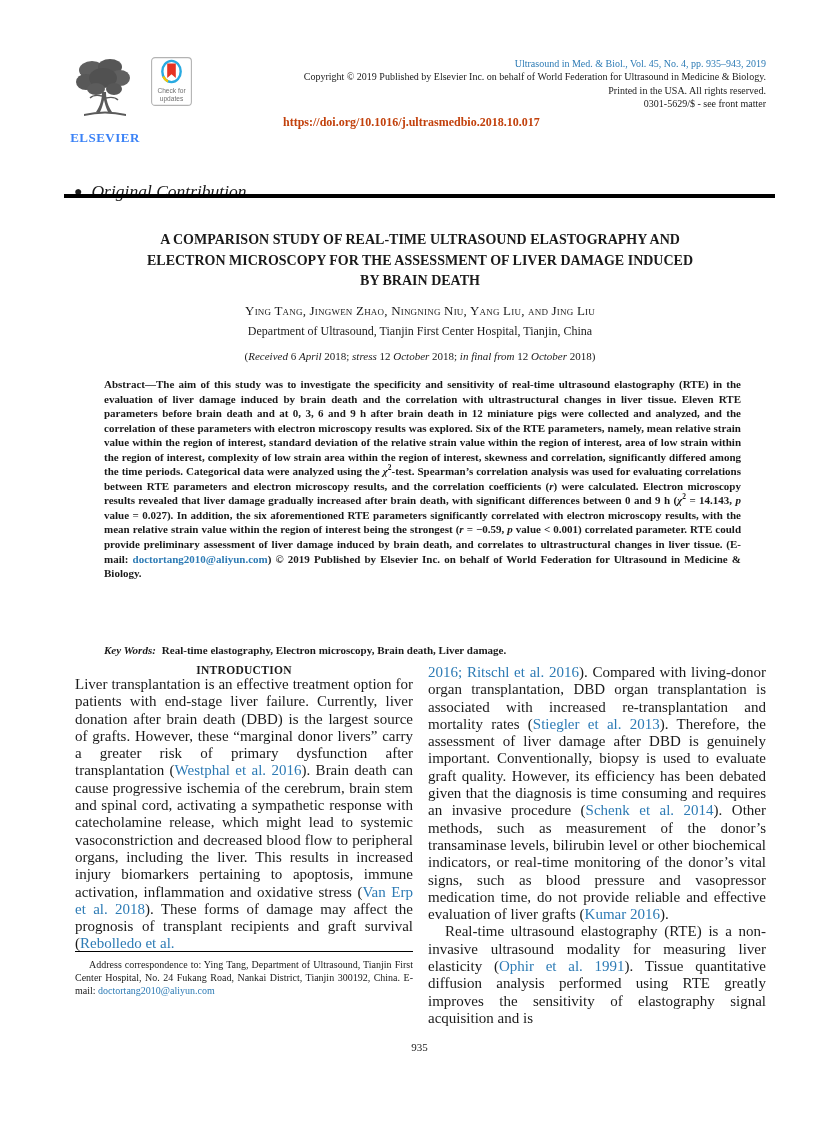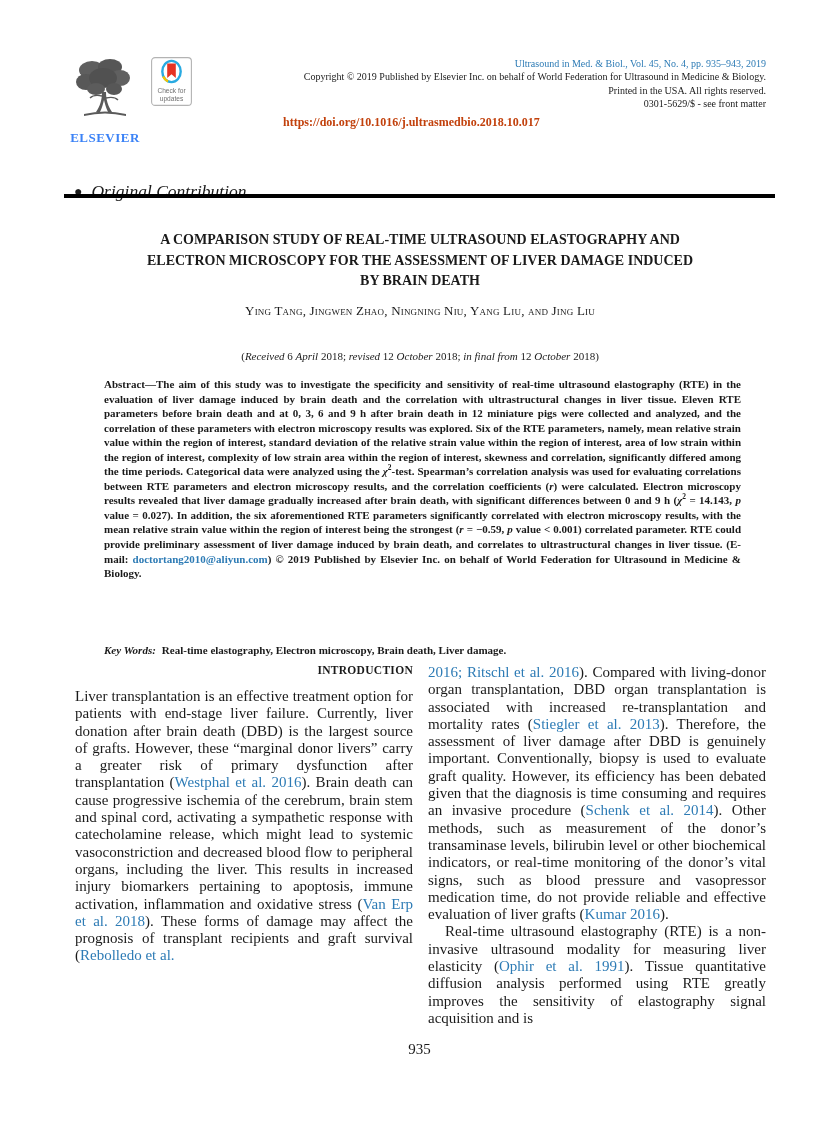--- a/index.html
+++ b/index.html
@@ -41,31 +41,31 @@
 
   
   .abstract{position:absolute;left:104px;top:377px;width:637px;
     font-size:11px;line-height:14.55px;text-align:justify;font-weight:bold;}
   .keywords{position:absolute;left:104px;top:644px;width:637px;font-size:11px;font-weight:bold;}
   .keywords .kw-label{font-style:italic;margin-right:6px;}
 
   
   .col-left{position:absolute;left:75px;top:664px;width:338px;}
   .col-right{position:absolute;left:428px;top:664px;width:338px;}
-  .section-heading{text-align:right;font-weight:bold;font-size:11.5px;margin-bottom:12px;letter-spacing:0.3px;}
+  .section-heading{text-align:center;font-weight:bold;font-size:11.5px;letter-spacing:0.3px;}
   .body-par{font-size:15px;line-height:17.3px;text-align:justify;}
   .body-par.indent{text-indent:17px;}
   .col-right .body-par + .body-par{margin-top:0;}
 
   
   .footnote{position:absolute;left:75px;top:951px;width:338px;border-top:1.6px solid #000;
     padding-top:6px;font-size:10px;line-height:13.2px;text-align:justify;}
   .footnote .fn-text{display:block;text-indent:14px;}
 
-  .page-number{position:absolute;left:0;top:1041px;width:839px;text-align:center;font-size:15px;}
+  .page-number{position:absolute;left:0;top:1041px;width:839px;text-align:center;font-size:11px;}
 </style>
 </head>
 <body>
 
 <div class="page">
 
   <div class="pub-logo">
     <svg width="66" height="66" viewBox="0 0 66 66">
       <g fill="#5a5a5a" stroke="#5a5a5a">
         <ellipse cx="20" cy="14" rx="13" ry="9" fill="#5f5f5f" stroke="none"></ellipse>
@@ -110,34 +110,38 @@
     <span class="bullet">●</span><span>Original Contribution</span>
   </div>
   <div class="banner-rule"></div>
 
   <div class="title">
     <div>A COMPARISON STUDY OF REAL-TIME ULTRASOUND ELASTOGRAPHY AND</div>
     <div>ELECTRON MICROSCOPY FOR THE ASSESSMENT OF LIVER DAMAGE INDUCED</div>
     <div>BY BRAIN DEATH</div>
   </div>
   <div class="authors">Ying Tang, Jingwen Zhao, Ningning Niu, Yang Liu, and Jing Liu</div>
-  <div class="received"><span>(</span><span class="i">Received</span><span> 6 </span><span class="i">April</span><span> 2018; </span><span class="i">revised</span><span> 12 </span><span class="i">October</span><span> 2018; </span><span class="i">in final from</span><span> 12 </span><span class="i">October</span><span> 2018)</span></div>
+  <div class="affiliation">Department of Ultrasound, Tianjin First Center Hospital, Tianjin, China</div>
+  <div class="received"><span>(</span><span class="i">Received</span><span> 6 </span><span class="i">April</span><span> 2018; </span><span class="i">stress</span><span> 12 </span><span class="i">October</span><span> 2018; </span><span class="i">in final from</span><span> 12 </span><span class="i">October</span><span> 2018)</span></div>
 
   <div class="abstract"><span>Abstract—The aim of this study was to investigate the specificity and sensitivity of real-time ultrasound elastography (RTE) in the evaluation of liver damage induced by brain death and the correlation with ultrastructural changes in liver tissue. Eleven RTE parameters before brain death and at 0, 3, 6 and 9 h after brain death in 12 miniature pigs were collected and analyzed, and the correlation of these parameters with electron microscopy results was explored. Six of the RTE parameters, namely, mean relative strain value within the region of interest, standard deviation of the relative strain value within the region of interest, area of low strain within the region of interest, complexity of low strain area within the region of interest, skewness and correlation, significantly differed among the time periods. Categorical data were analyzed using the </span><span class="i">χ</span><span class="sup">2</span><span>-test. Spearman’s correlation analysis was used for evaluating correlations between RTE parameters and electron microscopy results, and the correlation coefficients (</span><span class="i">r</span><span>) were calculated. Electron microscopy results revealed that liver damage gradually increased after brain death, with significant differences between 0 and 9 h (</span><span class="i">χ</span><span class="sup">2</span><span> = 14.143, </span><span class="i">p</span><span> value = 0.027). In addition, the six aforementioned RTE parameters significantly correlated with electron microscopy results, with the mean relative strain value within the region of interest being the strongest (</span><span class="i">r</span><span> = −0.59, </span><span class="i">p</span><span> value &lt; 0.001) correlated parameter. RTE could provide preliminary assessment of liver damage induced by brain death, and correlates to ultrastructural changes in liver tissue. (E-mail: </span><span class="link">doctortang2010@aliyun.com</span><span>)   © 2019 Published by Elsevier Inc. on behalf of World Federation for Ultrasound in Medicine &amp; Biology.</span></div>
 
   <div class="keywords">
     <span class="kw-label">Key Words:</span><span>Real-time elastography, Electron microscopy, Brain death, Liver damage.</span>
   </div>
 
   <div class="col-left">
     <div class="section-heading">INTRODUCTION</div>
     <div class="body-par"><span>Liver transplantation is an effective treatment option for patients with end-stage liver failure. Currently, liver donation after brain death (DBD) is the largest source of grafts. However, these “marginal donor livers” carry a greater risk of primary dysfunction after transplantation (</span><span class="link">Westphal et al. 2016</span><span>). Brain death can cause progressive ischemia of the cerebrum, brain stem and spinal cord, activating a sympathetic response with catecholamine release, which might lead to systemic vasoconstriction and decreased blood flow to peripheral organs, including the liver. This results in increased injury biomarkers pertaining to apoptosis, immune activation, inflammation and oxidative stress (</span><span class="link">Van Erp et al. 2018</span><span>). These forms of damage may affect the prognosis of transplant recipients and graft survival (</span><span class="link">Rebolledo et al.</span></div>
   </div>
 
   <div class="col-right">
     <div class="body-par"><span class="link">2016; Ritschl et al. 2016</span><span>). Compared with living-donor organ transplantation, DBD organ transplantation is associated with increased re-transplantation and mortality rates (</span><span class="link">Stiegler et al. 2013</span><span>). Therefore, the assessment of liver damage after DBD is genuinely important. Conventionally, biopsy is used to evaluate graft quality. However, its efficiency has been debated given that the diagnosis is time consuming and requires an invasive procedure (</span><span class="link">Schenk et al. 2014</span><span>). Other methods, such as measurement of the donor’s transaminase levels, bilirubin level or other biochemical indicators, or real-time monitoring of the donor’s vital signs, such as blood pressure and vasopressor medication time, do not provide reliable and effective evaluation of liver grafts (</span><span class="link">Kumar 2016</span><span>).</span></div>
     <div class="body-par indent"><span>Real-time ultrasound elastography (RTE) is a non-invasive ultrasound modality for measuring liver elasticity (</span><span class="link">Ophir et al. 1991</span><span>). Tissue quantitative diffusion analysis performed using RTE greatly improves the sensitivity of elastography signal acquisition and is</span></div>
   </div>
 
+  <div class="footnote">
+    <span class="fn-text"><span>Address correspondence to: Ying Tang, Department of Ultrasound, Tianjin First Center Hospital, No. 24 Fukang Road, Nankai District, Tianjin 300192, China. E-mail: </span><span class="link">doctortang2010@aliyun.com</span></span>
+  </div>
 
   <div class="page-number">935</div>
 
 </div>
 
 </body></html>

